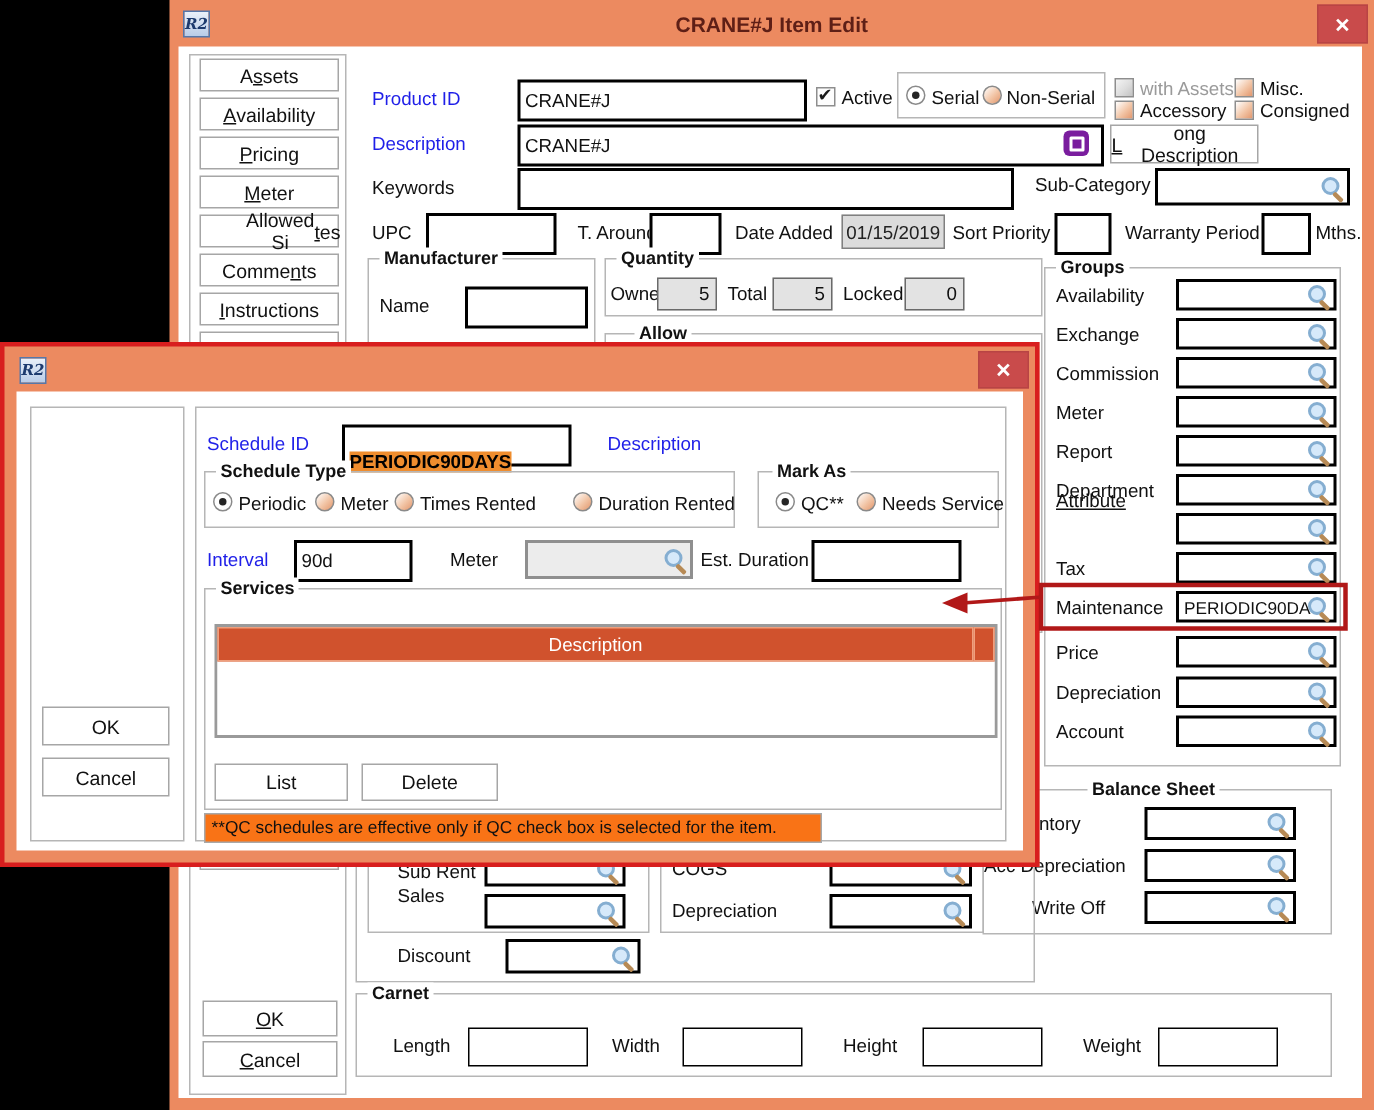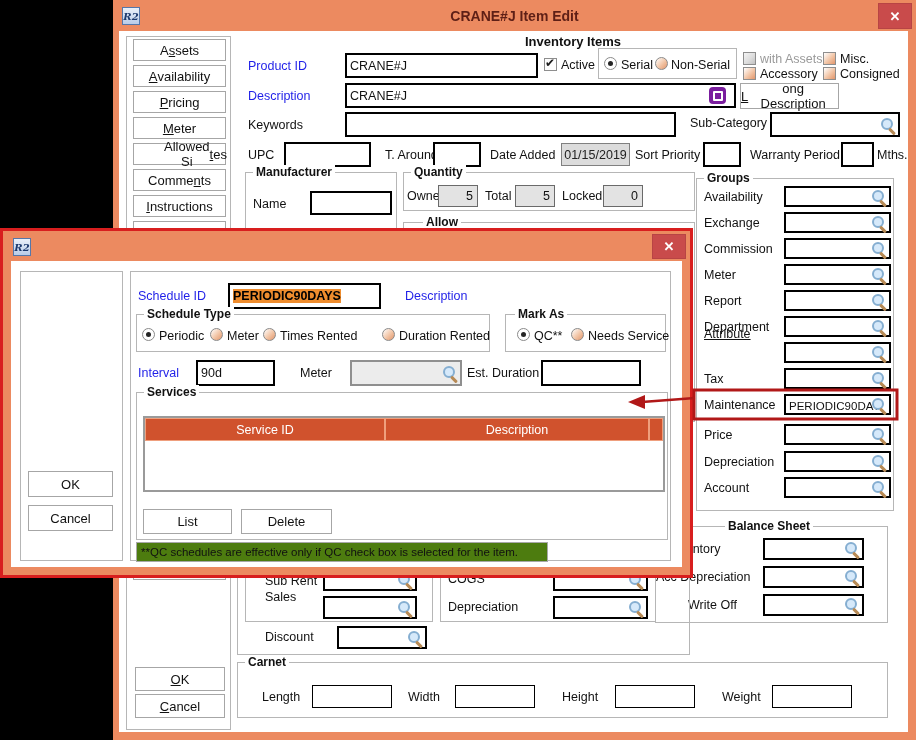--- a/index.html
+++ b/index.html
@@ -17,21 +17,21 @@
         justify-content:center;font-size:13px;font-weight:bold;border:1px solid #b84444;box-sizing:border-box;}
   .body-white{position:absolute;background:#fff;}
   
   .lb{position:absolute;font-size:12.5px;white-space:nowrap;color:#111;}
   .bl{color:#1f1fe8;}
   .bold{font-weight:bold;}
   .gray{color:#9a9a9a;}
   .gbx{position:absolute;border:1px solid #b6b6b6;box-sizing:border-box;}
   .gtt{position:absolute;background:#fff;font-size:12px;font-weight:bold;padding:0 3px;white-space:nowrap;}
   .tf{position:absolute;border:2px solid #000;background:#fff;font:12.5px "Liberation Sans",sans-serif;
-      padding:0 3px;box-sizing:border-box;outline:none;color:#111;}
+      padding:12px 3px;box-sizing:border-box;outline:none;color:#111;}
   .tf.thin{border-width:1.5px;}
   .ro{position:absolute;border:1px solid #808080;background:#dcdcdc;font:12.5px "Liberation Sans",sans-serif;
       text-align:center;box-sizing:border-box;outline:none;color:#222;}
   .qty{position:absolute;border:1px solid #6a6a6a;background:#e3e3e3;font:12.5px "Liberation Sans",sans-serif;
       text-align:right;padding-right:4px;box-sizing:border-box;outline:none;color:#111;}
   .gf{position:absolute;border:2px solid #000;background:#fff;box-sizing:border-box;}
   .gf input{width:100%;height:100%;border:0;outline:0;background:transparent;
             font:12px "Liberation Sans",sans-serif;padding:0 17px 0 3px;box-sizing:border-box;color:#111;}
   .gf.dis{border:2px solid #8f8f8f;background:#ececec;}
   .mag{position:absolute;right:1px;top:50%;width:17px;height:17px;margin-top:-8px;}
@@ -54,21 +54,21 @@
                     border-radius:50%;background:#252525;}
   .pic{position:absolute;width:17px;height:17px;background:#7a1d9e;border-radius:4px;}
   .pic::after{content:"";position:absolute;left:4px;top:4px;width:6px;height:6px;
               border:2px solid #fff;border-radius:1px;}
   
   .svc-table{position:absolute;border:2px solid #9a9a9a;background:#fff;box-sizing:border-box;}
   .svc-head{display:flex;height:23px;}
   .svc-hc{background:#d0522d;border:1px solid #ef9f7d;box-sizing:border-box;color:#fff;
           font-size:12.5px;display:flex;align-items:center;justify-content:center;}
   .note{position:absolute;border:1px solid #a8a8a8;box-sizing:border-box;font-size:11.5px;
-        display:flex;align-items:center;padding:0 4px;background:#4d7c0f;white-space:nowrap;}
+        display:flex;align-items:center;padding:0 4px;background:#f97316;white-space:nowrap;}
   .selspan{background:#ef8d2e;font-weight:bold;color:#000;}
 </style>
 </head>
 <body>
 
 <div id="screen">
 
   <div class="win" style="left:113px;top:0;width:803px;height:740px;">
     <div class="tbar">
       <span class="ttext">CRANE#J Item Edit</span>
@@ -83,21 +83,20 @@
     <button class="wbtn" style="left:20px;top:91px;width:93px;height:22px;"><u>P</u>ricing</button>
     <button class="wbtn" style="left:20px;top:117px;width:93px;height:22px;"><u>M</u>eter</button>
     <button class="wbtn" style="left:20px;top:143px;width:93px;height:22px;padding-left:32px;">Allowed Si<u>t</u>es</button>
     <button class="wbtn" style="left:20px;top:169px;width:93px;height:22px;">Comme<u>n</u>ts</button>
     <button class="wbtn" style="left:20px;top:195px;width:93px;height:22px;"><u>I</u>nstructions</button>
     <button class="wbtn" style="left:20px;top:221px;width:93px;height:22px;"></button>
     <button class="wbtn" style="left:20px;top:556px;width:93px;height:24px;"></button>
     <button class="wbtn" style="left:22px;top:667px;width:90px;height:24px;"><u>O</u>K</button>
     <button class="wbtn" style="left:22px;top:694px;width:90px;height:24px;"><u>C</u>ancel</button>
 
-    <div class="lb bold" style="left:240px;top:34px;width:440px;text-align:center;font-size:13px;">Inventory Items</div>
 
     <div class="lb bl" style="left:135px;top:59px;">Product ID</div>
     <input class="tf" style="left: 232px; top: 53px; width: 193px; height: 25px;" value="CRANE#J">
     <span class="cb checked" style="left:431px;top:58px;"></span>
     <div class="lb" style="left:448px;top:58px;">Active</div>
     <div class="gbx" style="left:485px;top:48px;width:139px;height:31px;"></div>
     <span class="radio sel" style="left:491px;top:57px;"></span>
     <div class="lb" style="left:508px;top:58px;">Serial</div>
     <span class="radio" style="left:542px;top:57px;"></span>
     <div class="lb" style="left:558px;top:58px;">Non-Serial</div>
@@ -277,21 +276,20 @@
     <div class="lb" style="left:297px;top:135px;">Meter</div>
     <div class="gf dis" style="left:347px;top:129px;width:112px;height:26px;">
       <input disabled="" value="" style=""><span class="mag"></span></div>
     <div class="lb" style="left:464px;top:135px;">Est. Duration</div>
     <input class="tf" style="left: 538px; top: 129px; width: 100px; height: 26px;" value="">
 
     <div class="gbx" style="left:133px;top:161px;width:532px;height:148px;"></div>
     <div class="gtt" style="left:141px;top:154px;">Services</div>
     <div class="svc-table" style="left:140px;top:185px;width:522px;height:76px;">
       <div class="svc-head">
-        <div class="svc-hc" style="flex:0 0 240px;">Service ID</div>
         <div class="svc-hc" style="flex:1;">Description</div>
         <div class="svc-hc" style="flex:0 0 14px;"></div>
       </div>
       <div style="height:49px;background:#fff;"></div>
     </div>
     <button class="wbtn" style="left:140px;top:278px;width:89px;height:25px;">List</button>
     <button class="wbtn" style="left:238px;top:278px;width:91px;height:25px;">Delete</button>
 
     <div class="note" style="left:133px;top:311px;width:412px;height:20px;">**QC schedules are effective only if QC check box is selected for the item.</div>
   </div>

